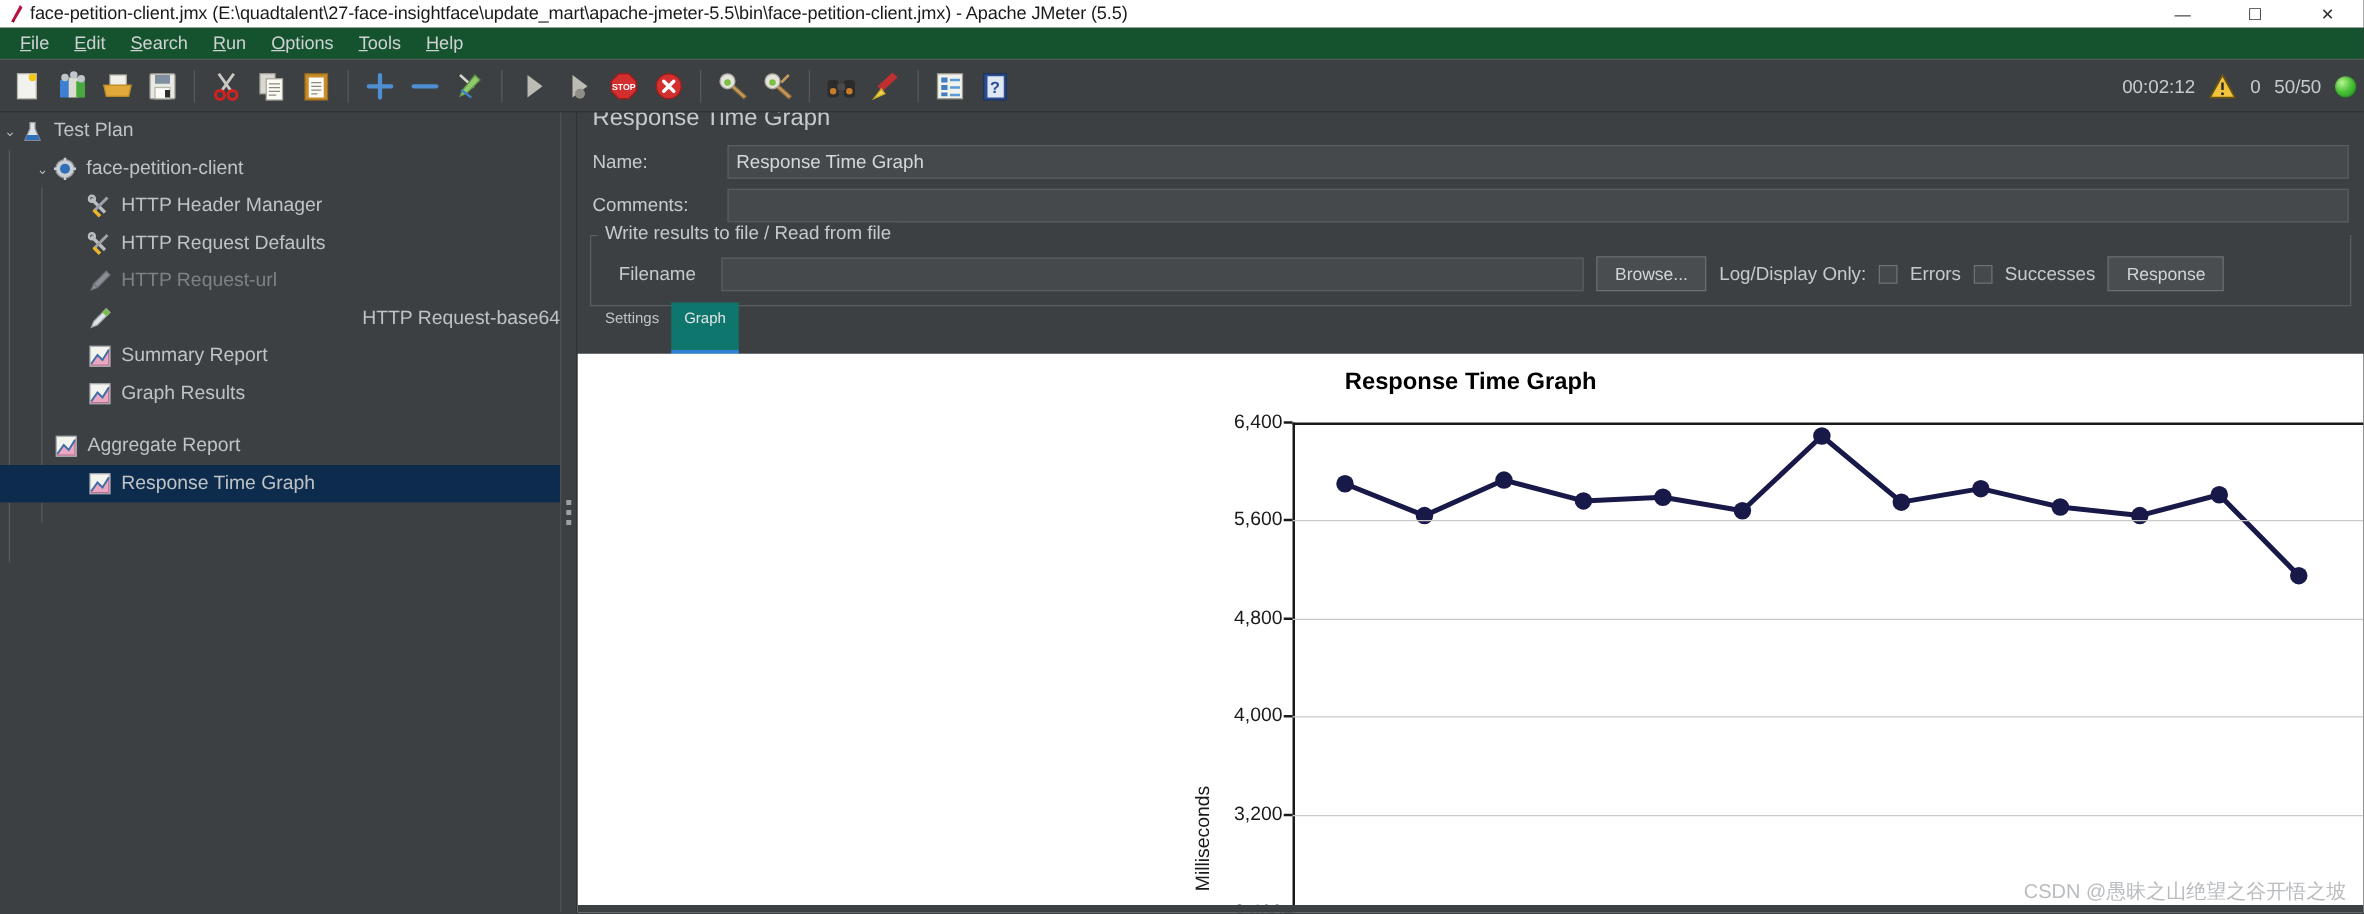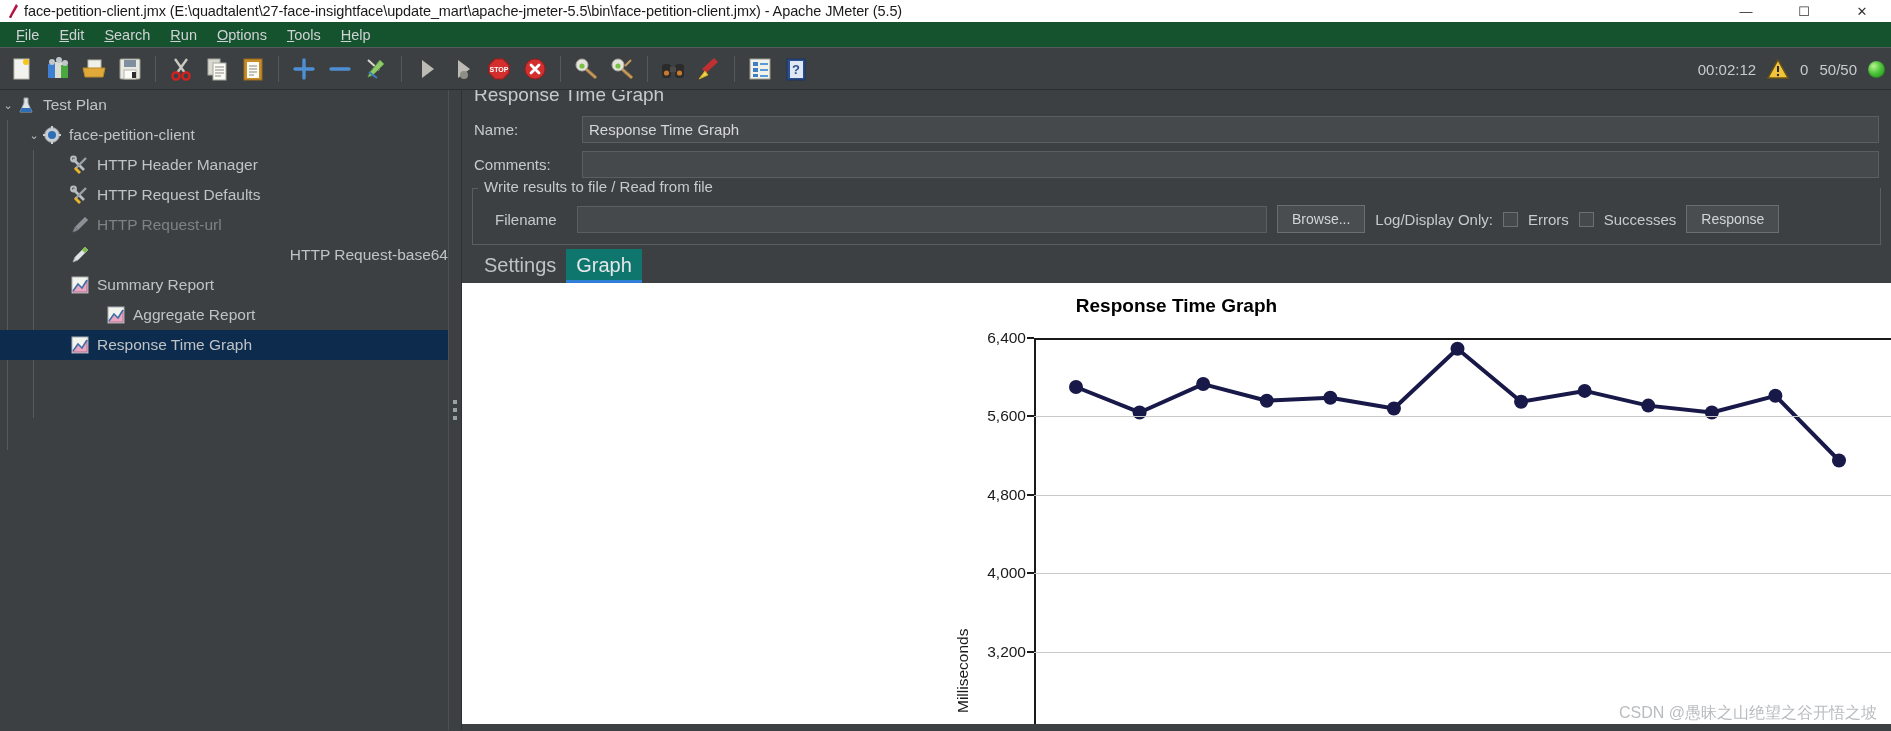--- a/index.html
+++ b/index.html
@@ -237,23 +237,23 @@
 
   
   #tabs {
     display: flex;
     align-items: flex-end;
     padding-left: 12px;
     margin-top: 8px;
     height: 30px;
   }
   .tab {
-    font-size: 20px;
+    font-size: 12px;
     color: #bfc3c6;
-    padding: 5px 10px 6px 10px;
+    padding: 5px 10px 22px 10px;
     position: relative;
   }
   .tab.active {
     background: #0f766e;
     color: #e4e7e9;
   }
   .tab.active::after {
     content: "";
     position: absolute;
     left: 0; right: 0; bottom: 0;
@@ -625,22 +625,32 @@
       <span class="tree-icon">
         <svg width="20" height="20" viewBox="0 0 20 20">
           <rect x="2" y="2" width="16" height="16" fill="#f4f4ef" stroke="#a8aeb4"></rect>
           <path d="M3 16 L8 9 L12 13 L17 5 V17 H3 Z" fill="#eaa7c2" stroke="#b96f90"></path>
           <path d="M3 16 L8 9 L12 13 L17 5" fill="none" stroke="#3f6fa8" stroke-width="1.6"></path>
         </svg>
       </span>
       <span>Summary Report</span>
     </div>
 
-
-    <div class="tree-row" style="padding-left:106px;">
+    <div class="tree-row" style="padding-left:70px;">
+      <span class="tree-icon">
+        <svg width="20" height="20" viewBox="0 0 20 20">
+          <rect x="2" y="2" width="16" height="16" fill="#f4f4ef" stroke="#a8aeb4"></rect>
+          <path d="M3 16 L8 9 L12 13 L17 5 V17 H3 Z" fill="#eaa7c2" stroke="#b96f90"></path>
+          <path d="M3 16 L8 9 L12 13 L17 5" fill="none" stroke="#3f6fa8" stroke-width="1.6"></path>
+        </svg>
+      </span>
+      <span>Graph Results</span>
+    </div>
+
+    <div class="tree-row" style="padding-left:43px;margin-top:12px;">
       <span class="tree-icon">
         <svg width="20" height="20" viewBox="0 0 20 20">
           <rect x="2" y="2" width="16" height="16" fill="#f4f4ef" stroke="#a8aeb4"></rect>
           <path d="M3 16 L8 9 L12 13 L17 5 V17 H3 Z" fill="#eaa7c2" stroke="#b96f90"></path>
           <path d="M3 16 L8 9 L12 13 L17 5" fill="none" stroke="#3f6fa8" stroke-width="1.6"></path>
         </svg>
       </span>
       <span>Aggregate Report</span>
     </div>
 

